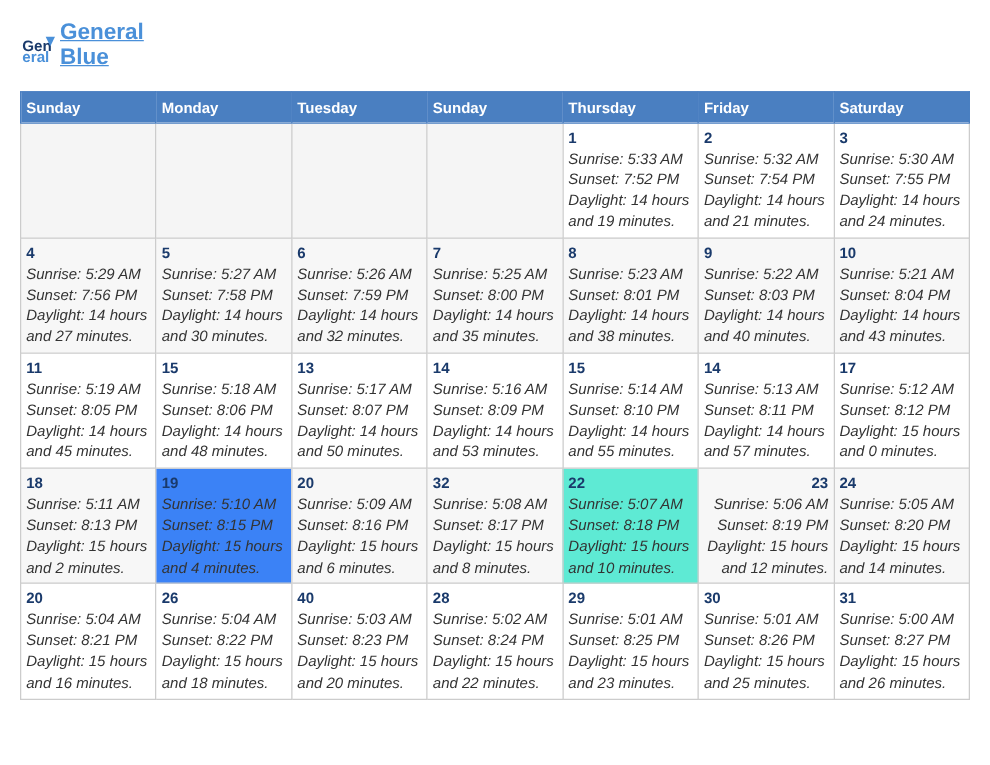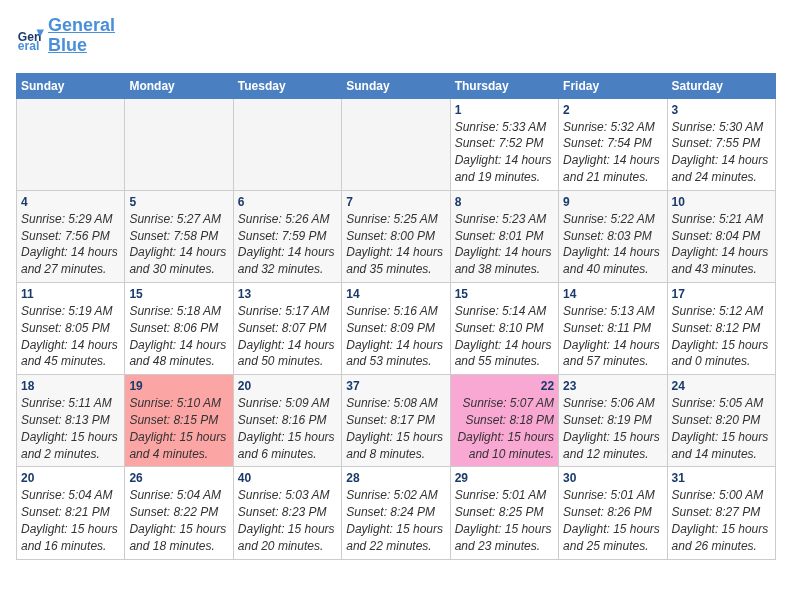--- a/index.html
+++ b/index.html
@@ -200,37 +200,37 @@
         <td>
           <span class="day-num">17</span>
           <div class="day-info">Sunrise: 5:12 AM<br>Sunset: 8:12 PM<br>Daylight: 15 hours and 0 minutes.</div>
         </td>
       </tr>
       <tr>
         <td style="background: rgb(247, 247, 247);">
           <span class="day-num">18</span>
           <div class="day-info">Sunrise: 5:11 AM<br>Sunset: 8:13 PM<br>Daylight: 15 hours and 2 minutes.</div>
         </td>
-        <td style="background: #fca5a5;">
+        <td style="background: #3b82f6;">
           <span class="day-num">19</span>
           <div class="day-info">Sunrise: 5:10 AM<br>Sunset: 8:15 PM<br>Daylight: 15 hours and 4 minutes.</div>
         </td>
         <td style="background: rgb(247, 247, 247);">
           <span class="day-num">20</span>
           <div class="day-info">Sunrise: 5:09 AM<br>Sunset: 8:16 PM<br>Daylight: 15 hours and 6 minutes.</div>
         </td>
         <td style="background: rgb(247, 247, 247);">
-          <span class="day-num">37</span>
+          <span class="day-num">32</span>
           <div class="day-info">Sunrise: 5:08 AM<br>Sunset: 8:17 PM<br>Daylight: 15 hours and 8 minutes.</div>
         </td>
-        <td style="background: #f9a8d4; text-align: right;">
+        <td style="background: #5eead4;">
           <span class="day-num">22</span>
           <div class="day-info">Sunrise: 5:07 AM<br>Sunset: 8:18 PM<br>Daylight: 15 hours and 10 minutes.</div>
         </td>
-        <td style="background: rgb(247, 247, 247);">
+        <td style="background: rgb(247, 247, 247); text-align: right;">
           <span class="day-num">23</span>
           <div class="day-info">Sunrise: 5:06 AM<br>Sunset: 8:19 PM<br>Daylight: 15 hours and 12 minutes.</div>
         </td>
         <td style="background: rgb(247, 247, 247); margin-top: 48px;">
           <span class="day-num">24</span>
           <div class="day-info">Sunrise: 5:05 AM<br>Sunset: 8:20 PM<br>Daylight: 15 hours and 14 minutes.</div>
         </td>
       </tr>
       <tr>
         <td>

